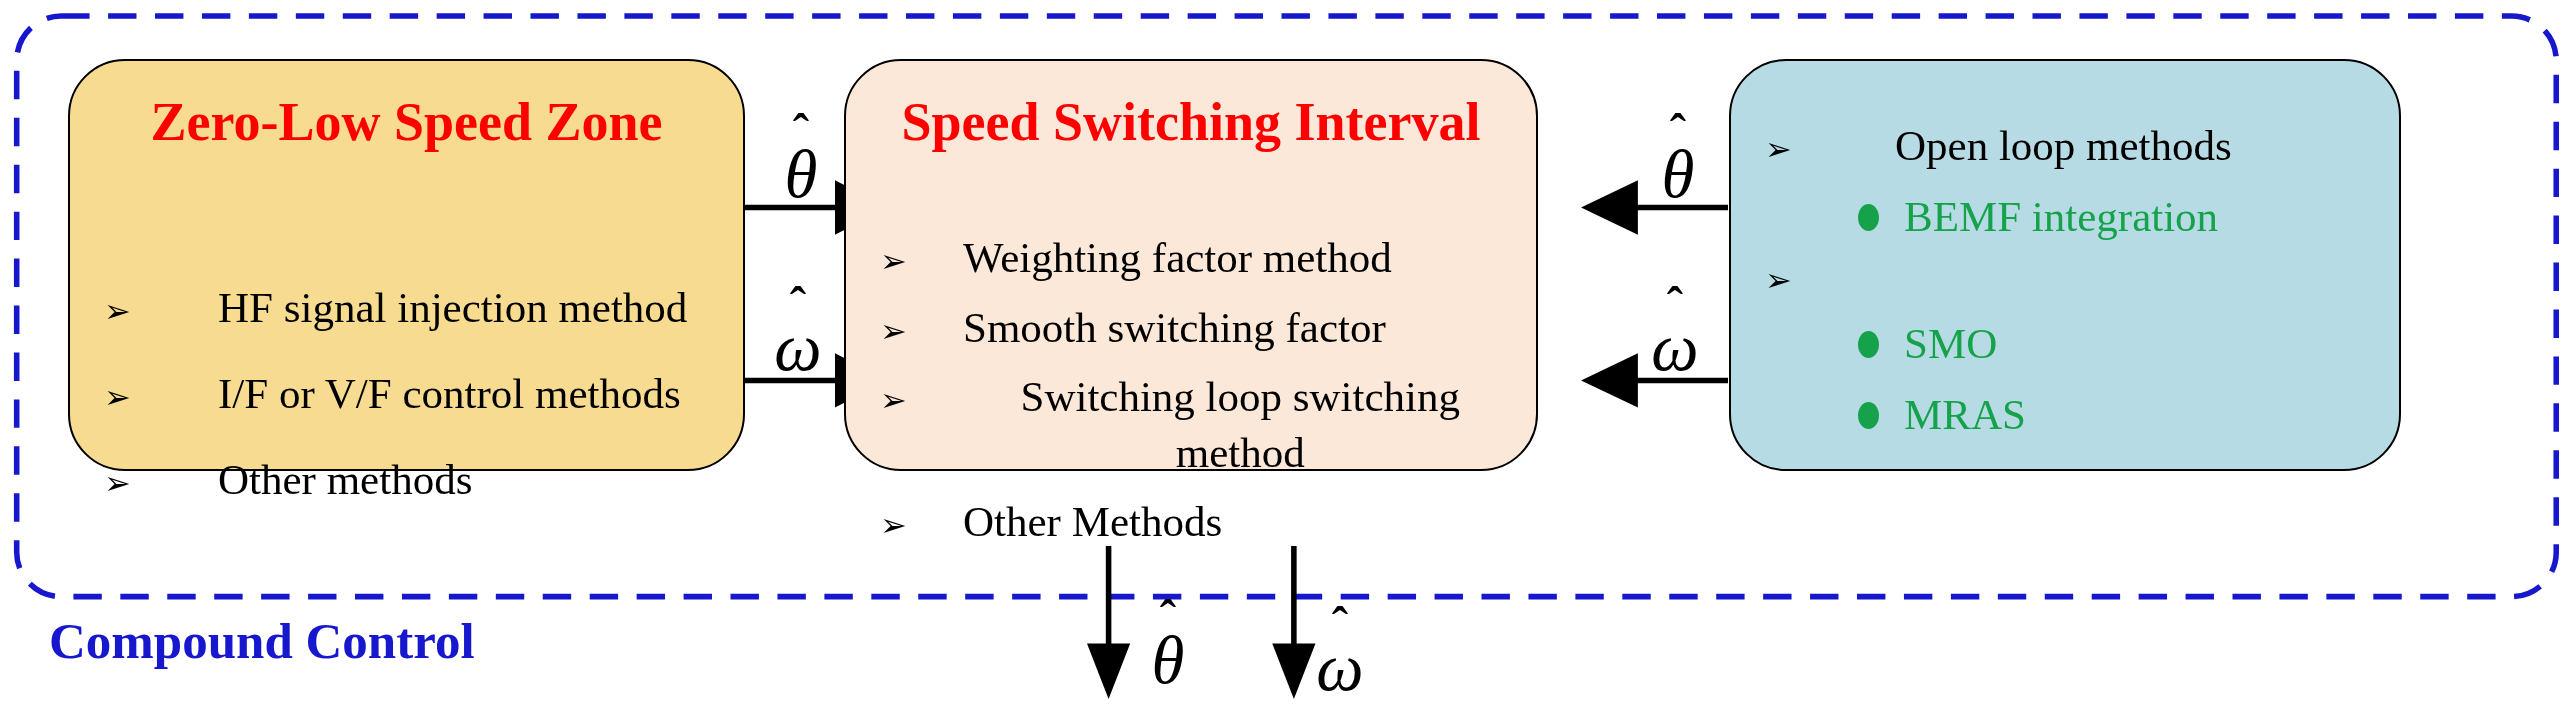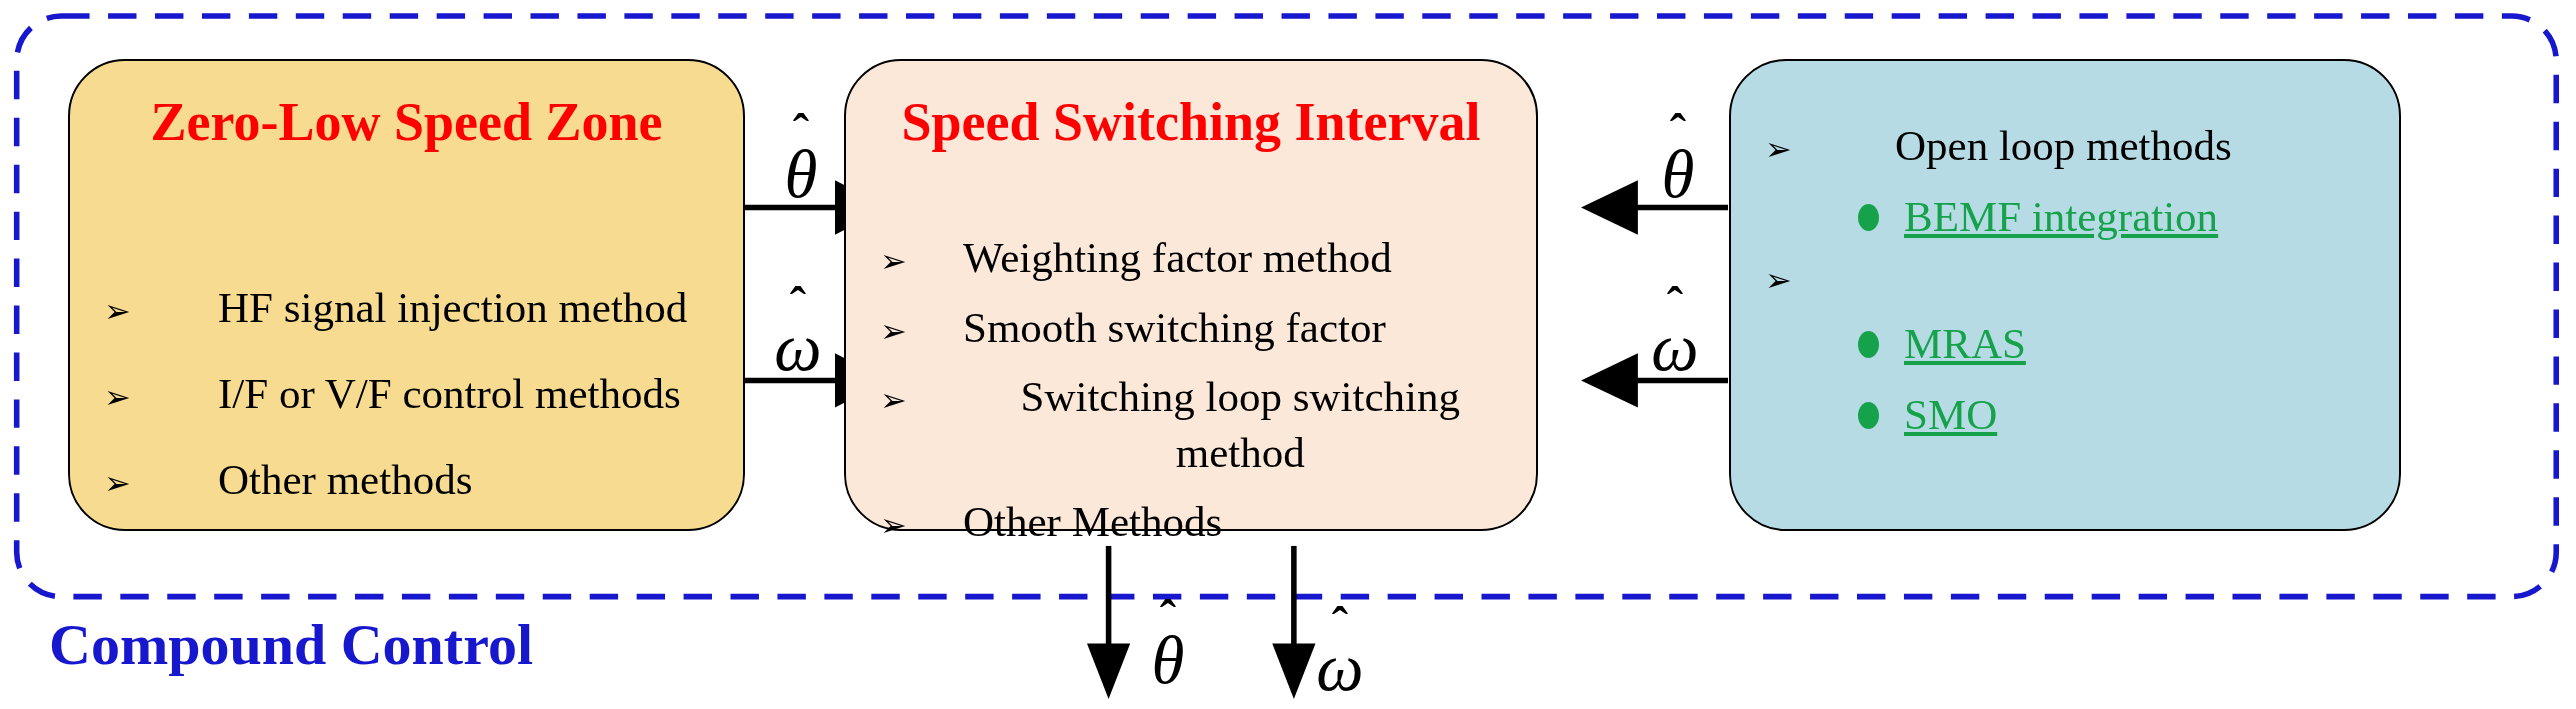--- a/index.html
+++ b/index.html
@@ -11,21 +11,21 @@
   }
   svg.layer { position:absolute; left:0; top:0; z-index:0; }
   .outer-rect {
     fill:none; stroke:var(--outline-blue, #1717CE); stroke-width:9;
     stroke-dasharray:46 30;
   }
   .conn { stroke:#000; stroke-width:9; }
   .head { fill:#000; stroke:none; }
 
   .box {
-    position:absolute; top:59px; height:472px; box-sizing:border-box;
+    position:absolute; top:59px; height:412px; box-sizing:border-box;
     border:2.5px solid var(--box-border, #000); border-radius:57px; z-index:1;
   }
   .box.left   { left:68px;  width:677px; background:var(--zero-low-fill, #F6DB90); }
   .box.middle { left:844px; width:694px; background:var(--switching-fill, #FBE8D9); }
   .box.right  { left:1729px; width:672px; background:var(--medium-high-fill, #B7DBE4); }
 
   .box h2 {
     margin:0; padding-top:30px; text-align:center;
     font-size:54px; font-weight:bold; line-height:1.15;
     color:var(--title-red, #FF0000);
@@ -49,33 +49,33 @@
 
   .li.sub { padding-left:93px; }
   .li.sub .dot {
     flex:0 0 46px; align-self:center;
   }
   .dot i {
     display:inline-block; width:21px; height:27px; border-radius:50%;
     background:var(--green, #15A24B); font-style:normal;
   }
   .li .txt { display:block;text-align:center; }
-  .li.green-item .txt { color:var(--green, #15A24B);text-decoration:underline; }
+  .li.green-item .txt { color:var(--green, #15A24B); }
 
   .glabel {
     position:absolute; z-index:2; width:86px;
     display:flex; flex-direction:column; align-items:center;
     text-align:center; color:#000;
   }
   .glabel .hat    { font-size:49px; font-weight:bold; line-height:.42; }
   .glabel .letter { font-size:67px; font-style:italic; line-height:.95; }
 
   .outer-label {
     position:absolute; left:49px; top:616px; z-index:2;
-    font-size:58px; font-weight:bold; line-height:1.0;
+    font-size:51px; font-weight:bold; line-height:1.0;
     color:var(--outline-blue, #1717CE);
   }
 </style>
 </head>
 <body>
 
 <div class="canvas">
 
   <svg class="layer" width="2576" height="709" viewBox="0 0 4171 1148">
     <rect class="outer-rect" x="27" y="26" width="4112" height="940" rx="72"></rect>
@@ -156,25 +156,25 @@
       </div>
       <div class="li sub green-item">
         <span class="dot"><i></i></span>
         <span class="txt">BEMF integration</span>
       </div>
       <div class="li">
         <span class="bullet">➢</span>
       </div>
       <div class="li sub green-item">
         <span class="dot"><i></i></span>
-        <span class="txt">MRAS</span>
+        <span class="txt">SMO</span>
       </div>
       <div class="li sub green-item">
         <span class="dot"><i></i></span>
-        <span class="txt">SMO</span>
+        <span class="txt">MRAS</span>
       </div>
     </div>
   </section>
 
   <div class="glabel" style="left:758px; top:122px;">
     <span class="hat">ˆ</span>
     <span class="letter">θ</span>
   </div>
   <div class="glabel" style="left:755px; top:295px;">
     <span class="hat">ˆ</span>

